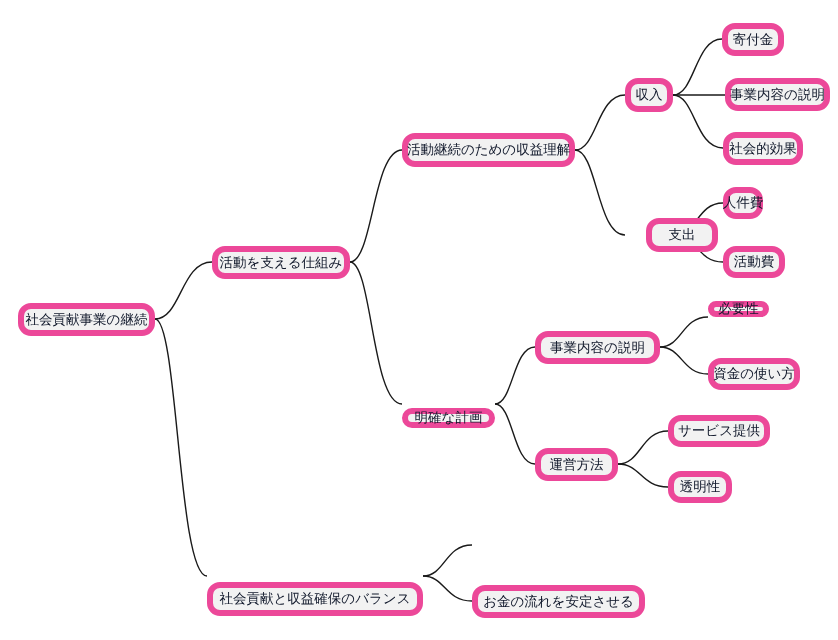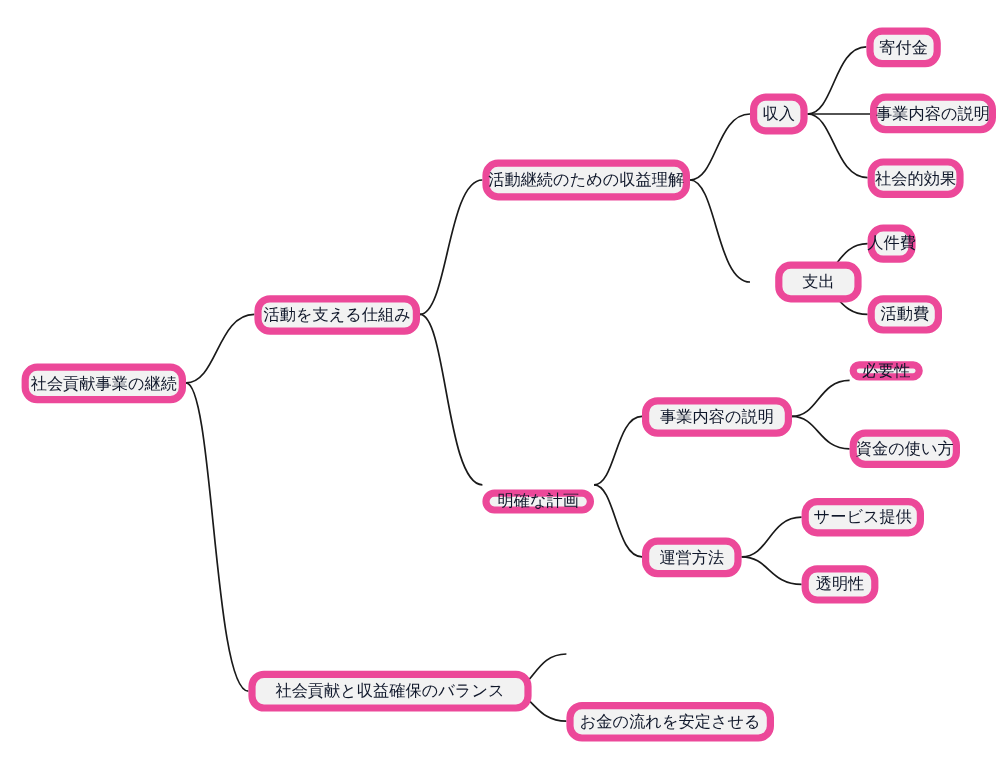--- a/index.html
+++ b/index.html
@@ -97,18 +97,18 @@
   <div class="node" style="left:708px; top:301px; width:61px; height:16px">必要性</div>
 
   <div class="node" style="left:708px; top:358px; width:92px; height:32px">資金の使い方</div>
 
   <div class="node" style="left:535px; top:448px; width:83px; height:33px">運営方法</div>
 
   <div class="node" style="left:668px; top:415px; width:102px; height:32px">サービス提供</div>
 
   <div class="node" style="left:668px; top:471px; width:64px; height:32px">透明性</div>
 
-  <div class="node" style="left:207px; top:559px; width:236px; height:34px">社会貢献と収益確保のバランス</div>
+  <div class="node" style="left:207px; top:582px; width:216px; height:34px">社会貢献と収益確保のバランス</div>
 
 
   <div class="node" style="left:472px; top:585px; width:173px; height:33px">お金の流れを安定させる</div>
 
 </div>
 
 </body></html>

